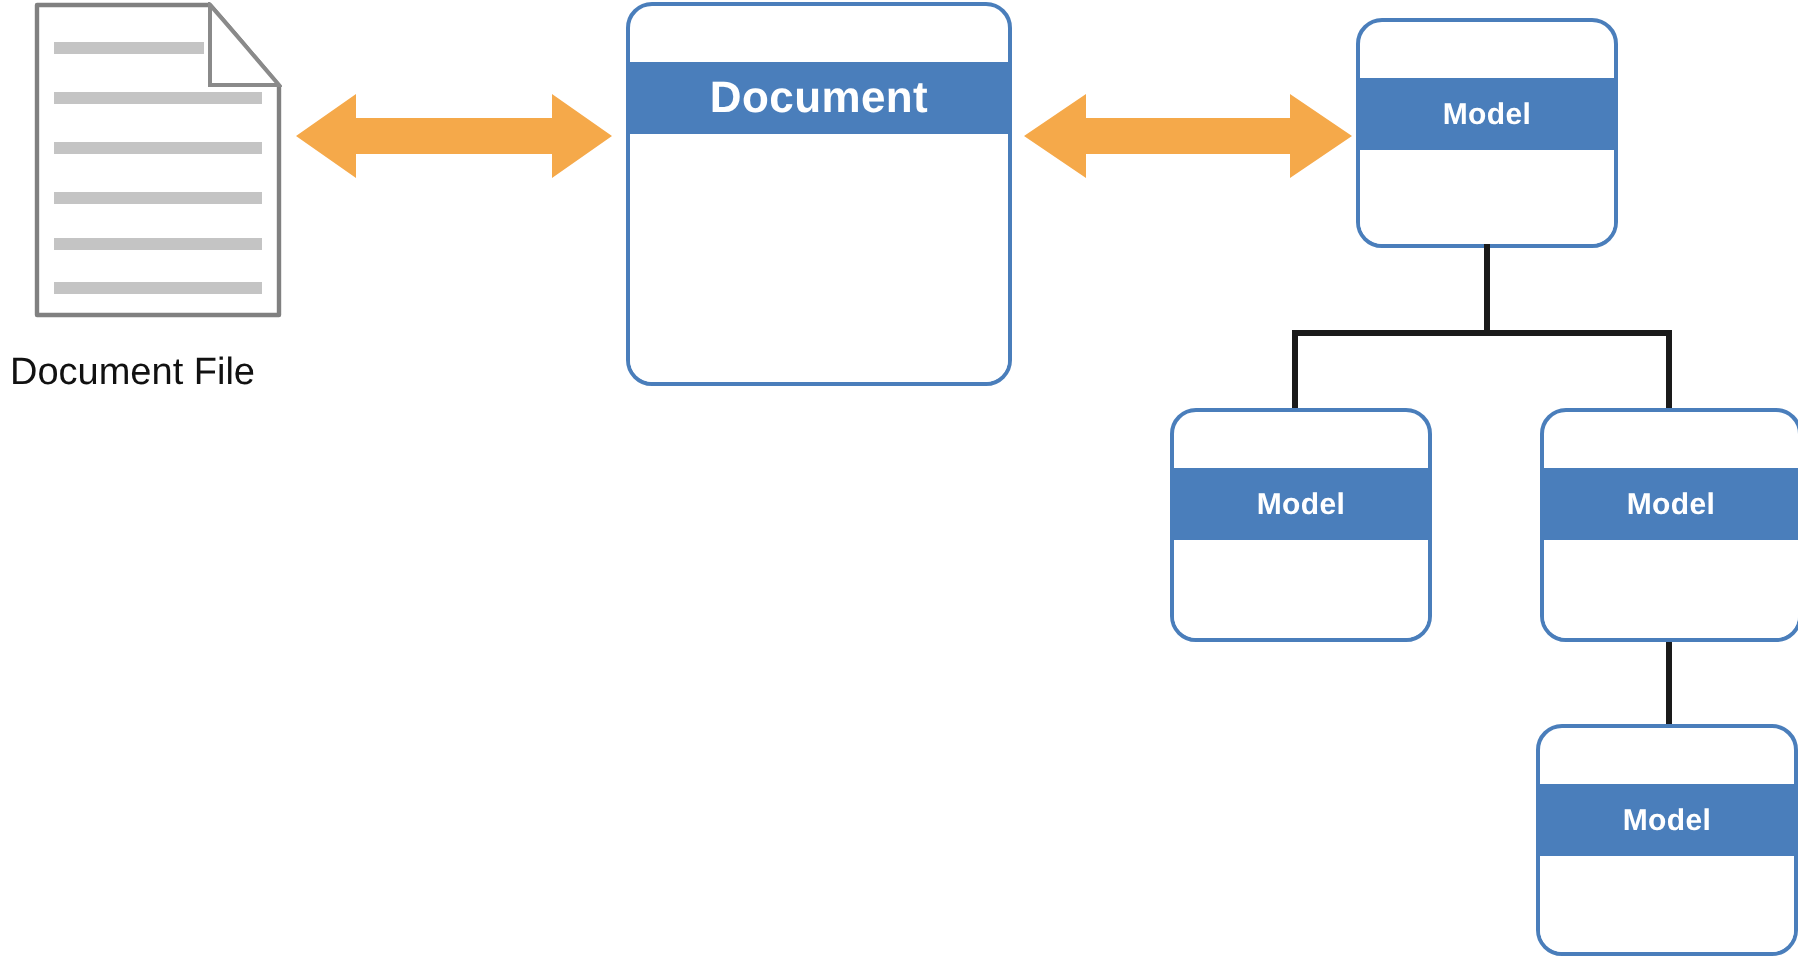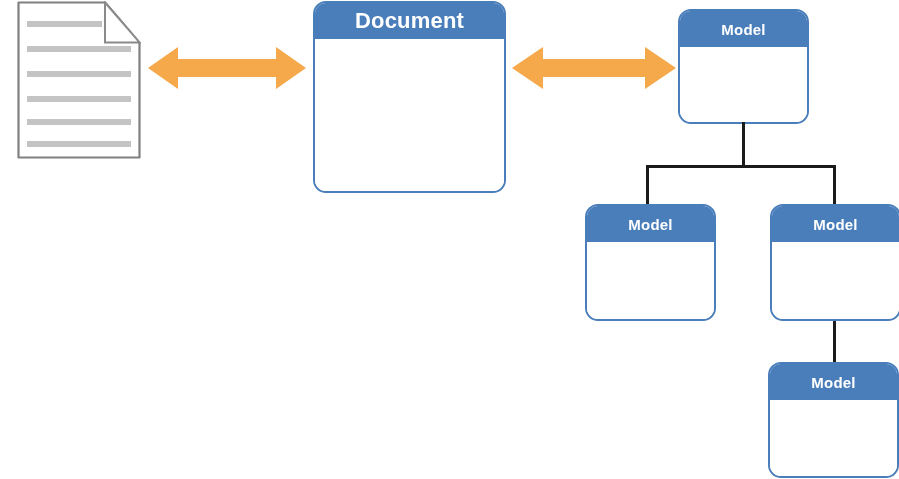--- a/index.html
+++ b/index.html
@@ -58,20 +58,21 @@
     box-sizing: border-box;
     width: 100%;
     background: #4a7ebb;
     color: #ffffff;
     font-weight: bold;
     text-align: center;
     letter-spacing: 0.2px;
     display: flex;
     align-items: center;
     justify-content: center;
+    margin-top: 28px;
   }
   .node .node-body {
     background: #ffffff;
     width: 100%;
   }
 
   
   .node.doc-node .node-header { height: 36px; font-size: 22px; }
   
   .node.model-node .node-header { height: 36px; font-size: 15px; }
@@ -95,20 +96,21 @@
         <rect x="10" y="20" width="75" height="6" rx="0"></rect>
         <rect x="10" y="45" width="104" height="6" rx="0"></rect>
         <rect x="10" y="70" width="104" height="6" rx="0"></rect>
         <rect x="10" y="95" width="104" height="6" rx="0"></rect>
         <rect x="10" y="118" width="104" height="6" rx="0"></rect>
         <rect x="10" y="140" width="104" height="6" rx="0"></rect>
       </g>
     </svg>
   </div>
 
+  <div class="doc-label">Document File</div>
 
   <div class="arrow" style="left:148px; top:47px; width:158px; height:42px;">
     <svg width="158" height="42" viewBox="0 0 158 42" xmlns="http://www.w3.org/2000/svg">
       <polygon points="0,21 30,0 30,12 128,12 128,0 158,21 128,42 128,30 30,30 30,42" fill="#f5a94a"></polygon>
     </svg>
   </div>
 
   <div class="node doc-node" style="left:313px; top:1px; width:193px; height:192px;">
     <div class="node-header">Document</div>
     <div class="node-body" style="height:152px;"></div>

